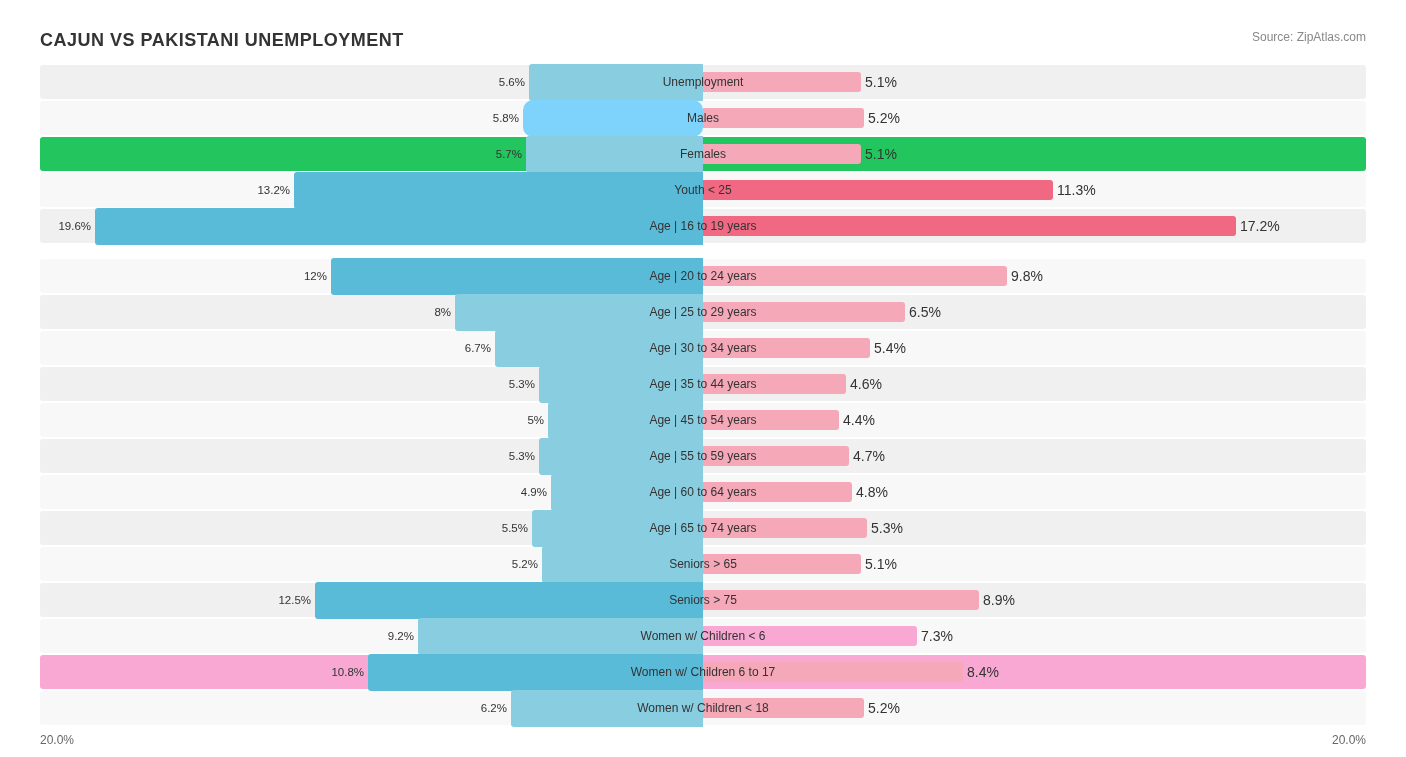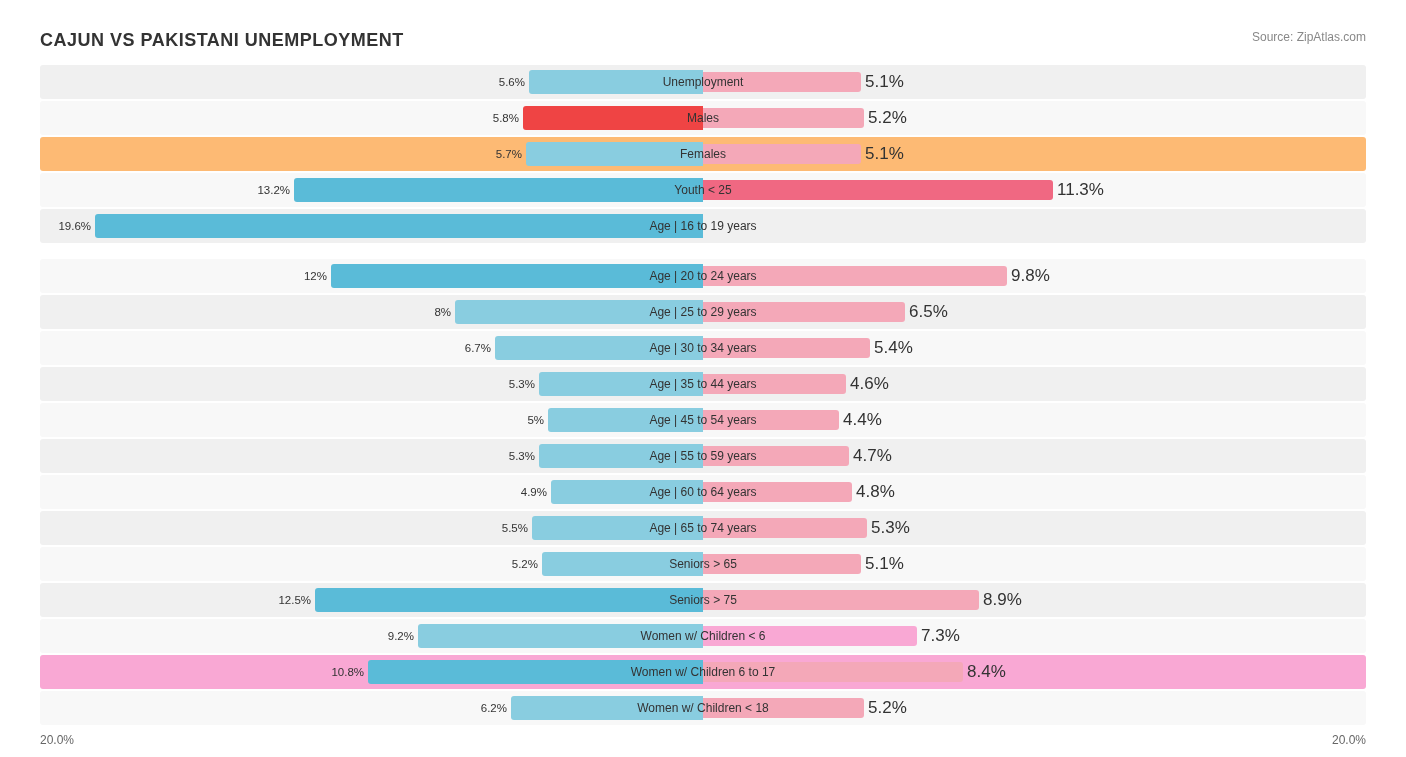--- a/index.html
+++ b/index.html
@@ -89,21 +89,21 @@
       position: relative;
     }
     .half-left {
       justify-content: flex-end;
     }
     .half-right {
       justify-content: flex-start;
     }
 
     .b-bar {
-      height: 24px;
+      height: 37px;
       background: #7ec8e3;
       border-radius: 3px 0 0 3px;
       position: relative;
       display: flex;
       align-items: center;
     }
     .p-bar {
       height: 20px;
       background: #f4a0b0;
       border-radius: 0 3px 3px 0;
@@ -115,21 +115,21 @@
     .lv {
       position: absolute;
       right: calc(100% + 4px);
       font-size: 11.5px;
       color: #333;
       white-space: nowrap;
     }
     .rv {
       position: absolute;
       left: calc(100% + 4px);
-      font-size: 17px;
+      font-size: 14px;
       color: #333;
       white-space: nowrap;
     }
 
     .cl {
       position: absolute;
       left: 50%;
       transform: translateX(-50%);
       font-size: 12px;
       color: #333;
@@ -157,32 +157,32 @@
     </div>
     <div class="cl">Unemployment</div>
     <div class="half half-right">
       <div class="p-bar" style="width:158px; background:#f4a8b8;">
         <span class="rv">5.1%</span>
       </div>
     </div>
   </div>
       <div class="full-row" style="background: rgb(248, 248, 248); margin-bottom: 2px; border-radius: 3px; position: relative;">
     <div class="half half-left">
-      <div class="b-bar" style="width:180px; background:#ef4444;">
+      <div class="b-bar" style="width:180px; background:#7dd3fc;border-radius:10px;">
         <span class="lv">5.8%</span>
       </div>
     </div>
     <div class="cl">Males</div>
     <div class="half half-right">
       <div class="p-bar" style="width:161px; background:#f4a8b8;">
         <span class="rv">5.2%</span>
       </div>
     </div>
   </div>
-      <div class="full-row" style="background: #fdba74; margin-bottom: 2px; border-radius: 3px; position: relative;">
+      <div class="full-row" style="background: #22c55e; margin-bottom: 2px; border-radius: 3px; position: relative;">
     <div class="half half-left">
       <div class="b-bar" style="width:177px; background:#89cde0;">
         <span class="lv">5.7%</span>
       </div>
     </div>
     <div class="cl">Females</div>
     <div class="half half-right">
       <div class="p-bar" style="width:158px; background:#f4a8b8;">
         <span class="rv">5.1%</span>
       </div>
@@ -201,20 +201,25 @@
       </div>
     </div>
   </div>
       <div class="full-row" style="background: rgb(240, 240, 240); margin-bottom: 16px; border-radius: 3px; position: relative;">
     <div class="half half-left">
       <div class="b-bar" style="width:608px; background:#5abbd8;">
         <span class="lv">19.6%</span>
       </div>
     </div>
     <div class="cl">Age | 16 to 19 years</div>
+    <div class="half half-right">
+      <div class="p-bar" style="width:533px; background:#f06882;">
+        <span class="rv">17.2%</span>
+      </div>
+    </div>
   </div>
       <div class="full-row" style="background: rgb(248, 248, 248); margin-bottom: 2px; border-radius: 3px; position: relative;">
     <div class="half half-left">
       <div class="b-bar" style="width:372px; background:#5abbd8;">
         <span class="lv">12%</span>
       </div>
     </div>
     <div class="cl">Age | 20 to 24 years</div>
     <div class="half half-right">
       <div class="p-bar" style="width:304px; background:#f4a8b8;">

